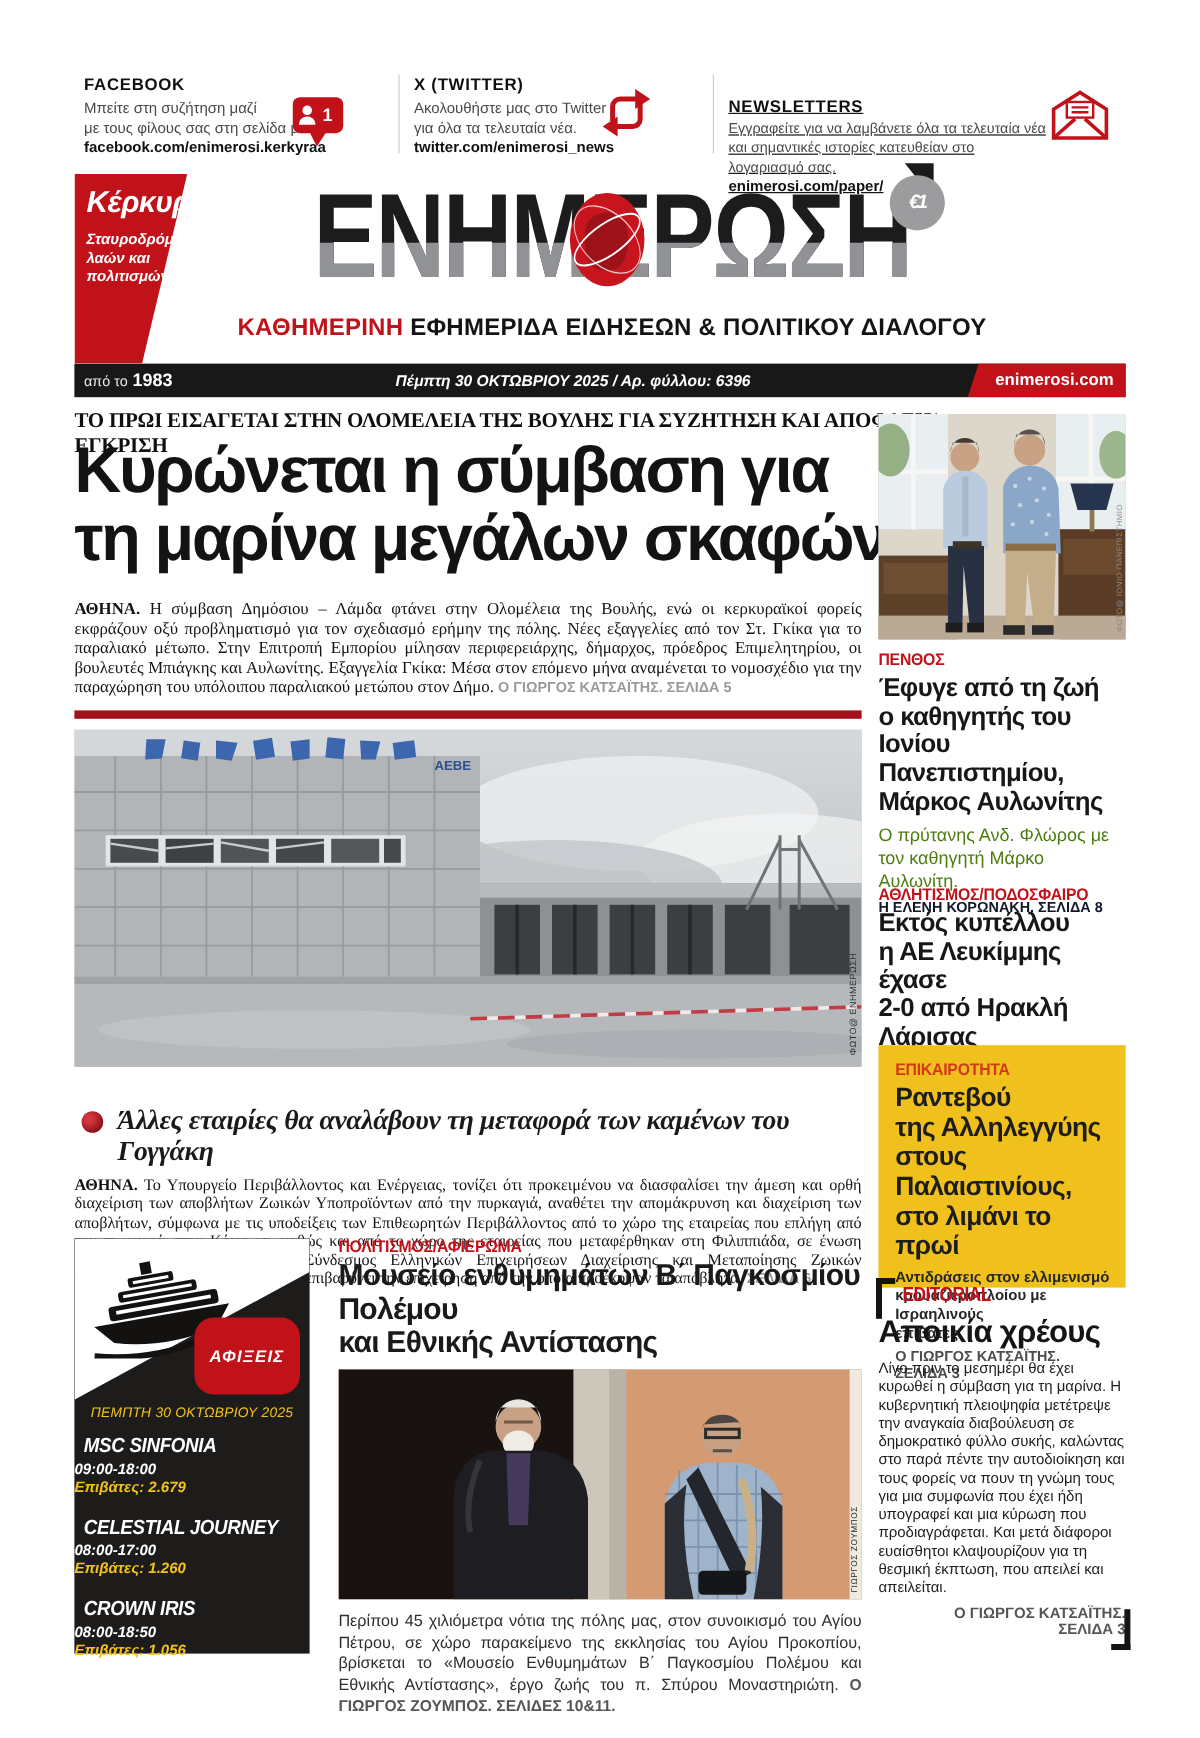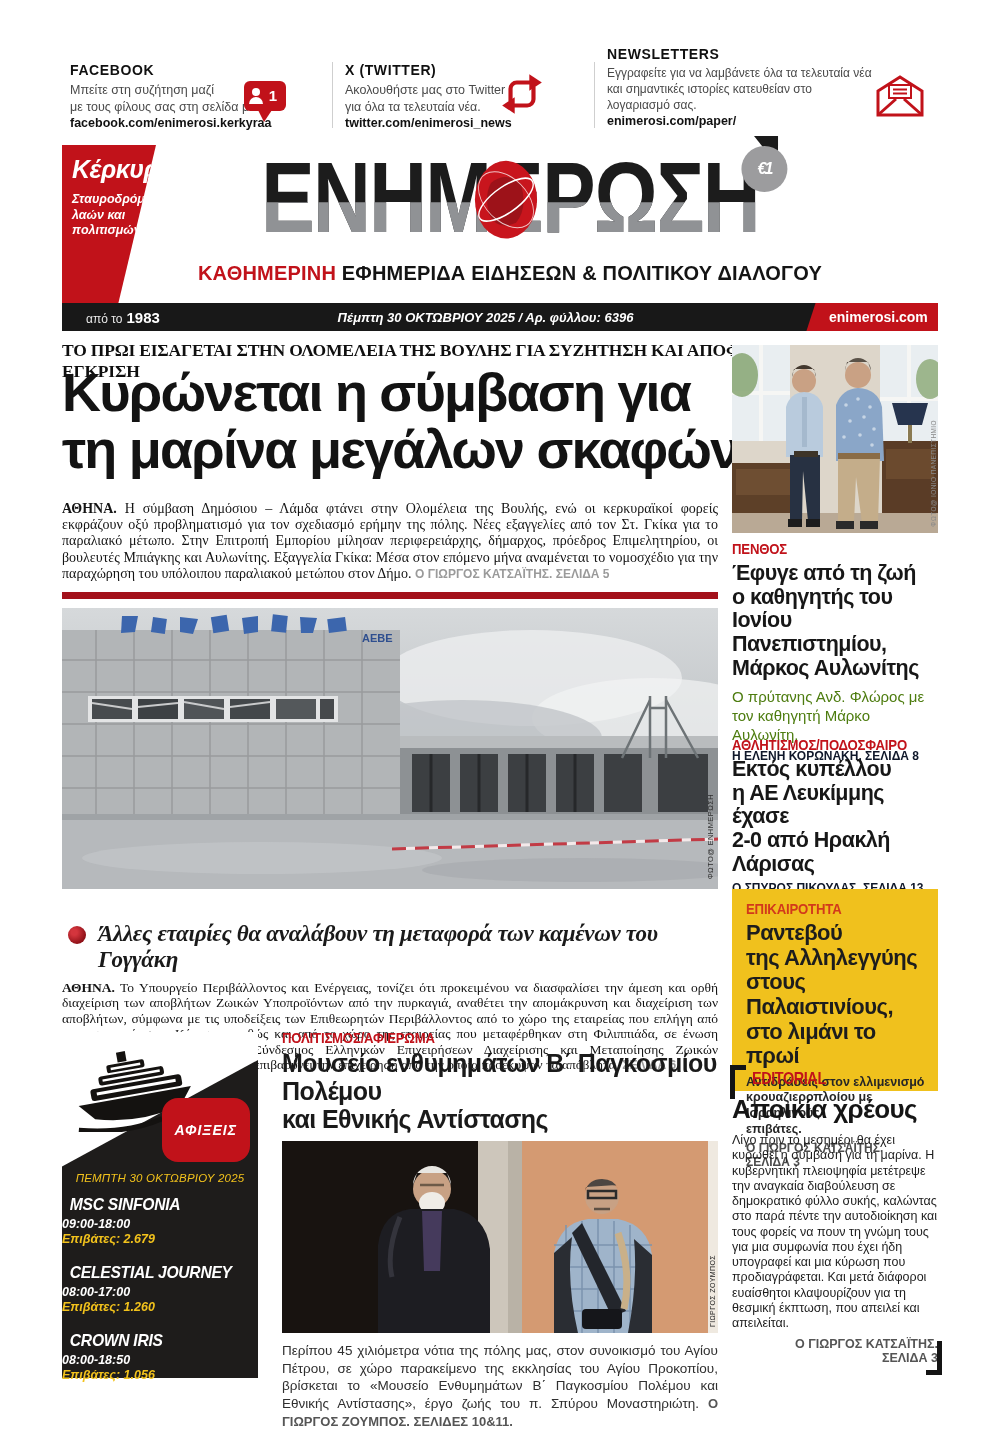--- a/index.html
+++ b/index.html
@@ -31,21 +31,21 @@
   .globe{position:absolute;left:50%;top:50%;width:84px;height:84px;transform:translate(-56%,-48%);}
   .price-curl{position:absolute;right:-24px;top:-14px;width:0;height:0;
     border-top:30px solid #1b1b1b;border-left:30px solid transparent;}
   .price-tag{position:absolute;right:-30px;top:-4px;width:46px;height:46px;border-radius:50%;
     background:#9c9c9e;color:#fff;font-size:16px;font-style:italic;font-weight:bold;
     display:flex;align-items:center;justify-content:center;transform:scaleX(1.25);}
   .m-tagline{left:170px;top:262px;width:680px;text-align:center;font-size:20px;font-weight:800;letter-spacing:.2px;color:#141414;}
   .m-tagline .hl{color:var(--red);}
   .dateband{left:62px;top:303px;width:876px;height:28px;background:var(--bar);color:#fff;
     display:flex;align-items:center;overflow:hidden;}
-  .since{padding-left:24px;font-size:12px;color:#e8e8e8;}
+  .since{padding-left:8px;font-size:12px;color:#e8e8e8;}
   .since b{font-size:15px;color:#fff;margin-left:4px;}
   .dateline{flex:1;text-align:center;font-size:13px;font-weight:bold;font-style:italic;}
   .site-tab{background:var(--red);transform:skewX(-18deg);padding:5px 18px;margin-right:-8px;}
   .site-tab span{display:inline-block;transform:skewX(18deg);font-size:14px;font-weight:bold;}
 
   
   .kicker{left:62px;top:340px;width:720px;font-family:"Liberation Serif",serif;
     font-weight:bold;font-size:17.5px;letter-spacing:-.2px;color:#0f0f0f;}
   .main-head{left:62px;top:364px;width:680px;font-size:54px;font-weight:bold;line-height:1.06;
     letter-spacing:-1.8px;color:#131313;white-space:pre-line;}
@@ -150,21 +150,21 @@
   <div class="abs" style="left:498px;top:70px;">
     <svg width="48" height="48" viewBox="0 0 46 46" fill="none" stroke="#c1121a" stroke-width="4">
       <path d="M12 30 v-12 a6 6 0 0 1 6 -6 h13"></path>
       <polygon points="30,4 42,12 30,20" fill="#c1121a" stroke="none"></polygon>
       <path d="M34 16 v12 a6 6 0 0 1 -6 6 h-13"></path>
       <polygon points="16,26 4,34 16,42" fill="#c1121a" stroke="none"></polygon>
     </svg>
   </div>
   <div class="abs soc-div" style="left:594px;top:62px;height:66px;"></div>
 
-  <div class="abs" style="left:607px;top:46px;width:265px;">
+  <div class="abs" style="left:607px;top:80px;width:265px;text-decoration:underline;">
     <div class="soc-title">NEWSLETTERS</div>
     <div class="soc-text" style="font-size:12px;">Εγγραφείτε για να λαμβάνετε όλα τα τελευταία νέα
 και σημαντικές ιστορίες κατευθείαν στο λογαριασμό σας.</div>
     <div class="soc-link">enimerosi.com/paper/</div>
   </div>
   <div class="abs" style="left:874px;top:72px;">
     <svg width="52" height="48" viewBox="0 0 52 46" fill="none" stroke="#c1121a" stroke-width="3">
       <path d="M4 18 L26 4 L48 18 V42 H4 Z"></path>
       <rect x="15" y="12" width="22" height="13" fill="#fff" stroke-width="2"></rect>
       <line x1="19" y1="16.5" x2="33" y2="16.5" stroke-width="2"></line>
@@ -481,21 +481,21 @@
     </div>
 
     <div class="r-sec" style="top:392px;">
       <div class="sec-label">ΑΘΛΗΤΙΣΜΟΣ/ΠΟΔΟΣΦΑΙΡΟ</div>
       <div class="r-head">Εκτός κυπέλλου
 η ΑΕ Λευκίμμης έχασε
 2-0 από Ηρακλή Λάρισας</div>
       <div class="r-byline">Ο ΣΠΥΡΟΣ ΠΙΚΟΥΛΑΣ. ΣΕΛΙΔΑ 13</div>
     </div>
 
-    <div class="r-sec ybox" style="top:544px;">
+    <div class="r-sec ybox" style="top:526px;">
       <div class="sec-label">ΕΠΙΚΑΙΡΟΤΗΤΑ</div>
       <div class="y-head">Ραντεβού
 της Αλληλεγγύης
 στους Παλαιστινίους,
 στο λιμάνι το πρωί</div>
       <div class="y-body">Αντιδράσεις στον ελλιμενισμό
 κρουαζιεροπλοίου με Ισραηλινούς
 επιβάτες.</div>
       <div class="y-byline">Ο ΓΙΩΡΓΟΣ ΚΑΤΣΑΪΤΗΣ. ΣΕΛΙΔΑ 3</div>
     </div>

